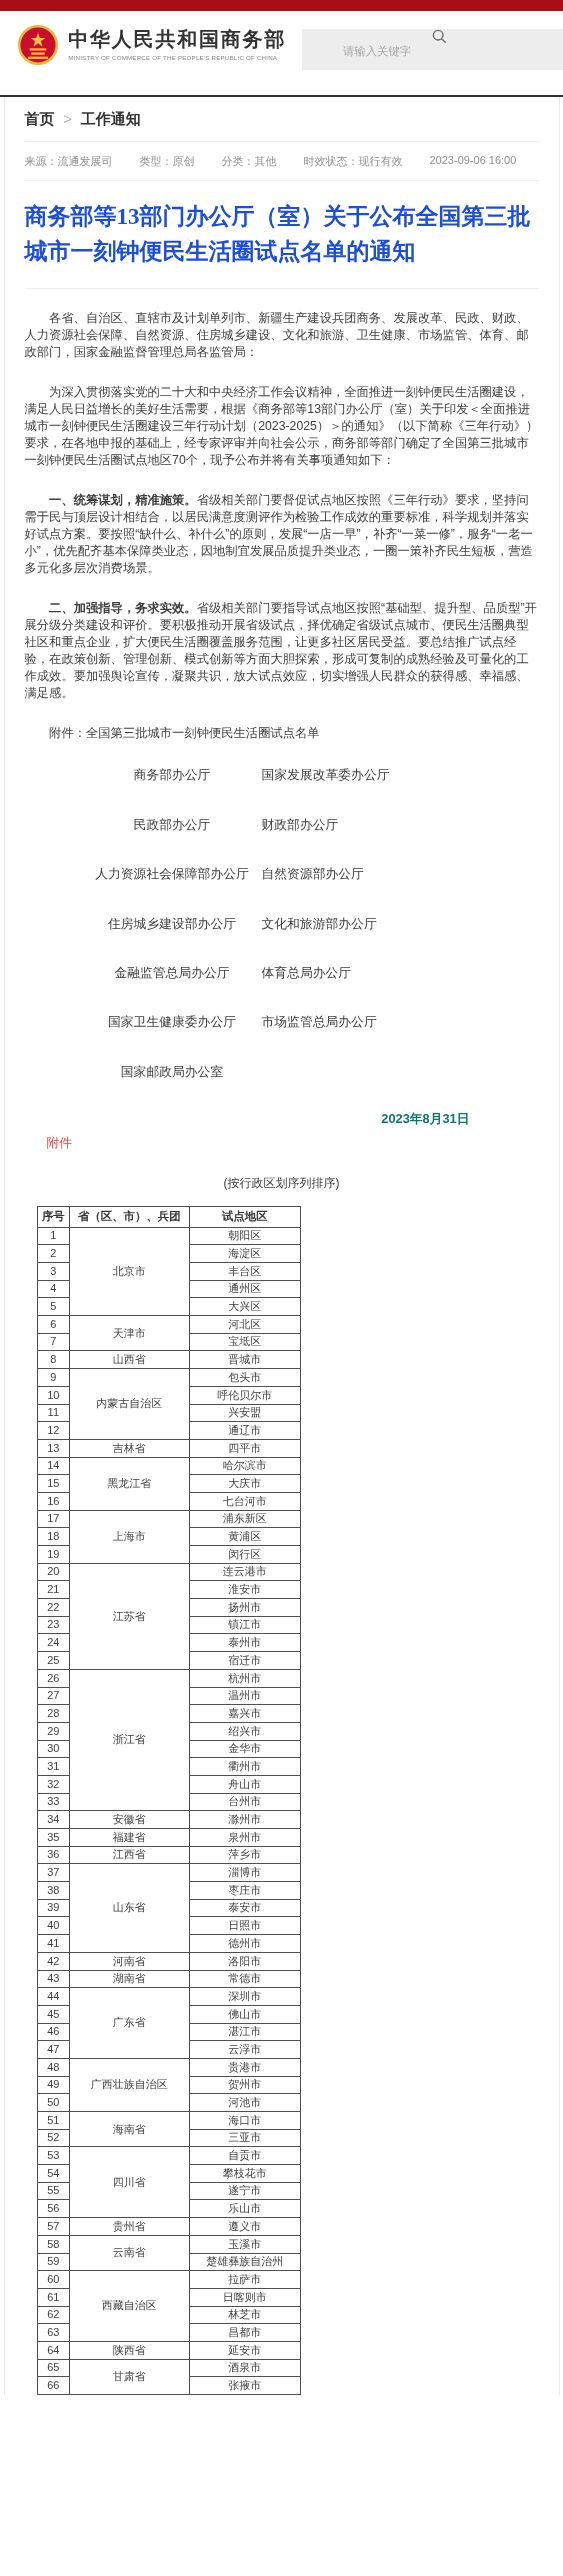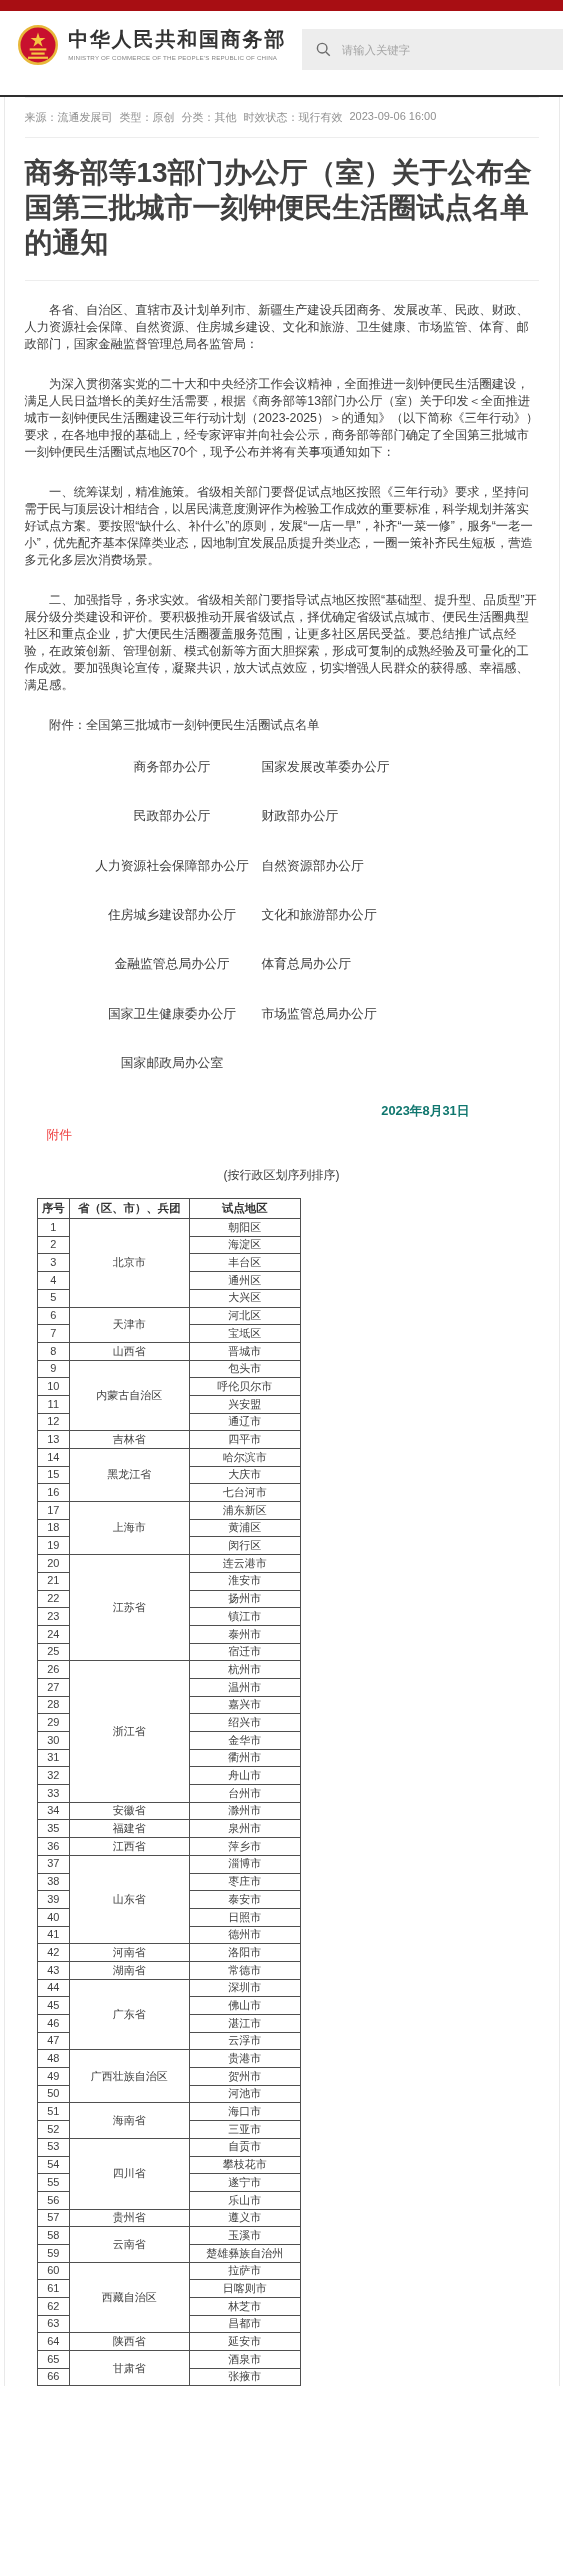--- a/index.html
+++ b/index.html
@@ -8,39 +8,39 @@
     font-family:"Liberation Sans","DejaVu Sans",sans-serif;color:#3d3d3d;
   }
   
   .topbar{height:10.6px;background:#a80e13;}
   .hd{height:84px;position:relative;background:#fff;}
   .brand{position:absolute;left:17.6px;top:14px;display:flex;align-items:center;}
   .emblem{width:40px;height:40px;margin-right:10.6px;flex:0 0 auto;}
   .org-cn{font-size:20px;font-weight:bold;color:#333;letter-spacing:1.8px;line-height:23px;}
   .org-en{font-size:6.2px;color:#858585;margin-top:3.5px;letter-spacing:0.2px;}
   .search{position:absolute;right:0;top:18.5px;width:261px;height:41px;background:#ededed;
-    display:flex;align-items:center;box-sizing:border-box;padding-left:14px;}
+    display:flex;align-items:center;box-sizing:border-box;padding-left:14px;flex-direction:column;}
   .search svg{flex:0 0 auto;}
   .search input{border:0;background:transparent;outline:none;font-size:11.4px;color:#333;
     margin-left:8.8px;width:202px;font-family:inherit;}
   .search input::placeholder{color:#a6a6a6;}
   .hd-line{height:2.6px;background:#2e2e2e;}
   
   .card{margin:0 3.5px;border-left:0.9px solid #e9e9e9;border-right:0.9px solid #e9e9e9;
     padding:0 20px;box-sizing:border-box;}
   .crumbs{padding:13.2px 0 11.4px;font-size:15px;font-weight:bold;color:#333;}
   .crumbs .sep{color:#b3b3b3;font-weight:normal;margin:0 8.8px;}
   .crumbs a{color:#333;text-decoration:none;}
   hr.div{border:0;border-top:0.9px solid #ededed;margin:0;}
-  .meta{padding:12.3px 0 11.4px;font-size:11px;color:#8f8f8f;display:flex;gap:7px;white-space:nowrap;}
-  h1{font-size:28px;line-height:35px;color:#404040;margin:17.6px 0 19.4px;font-weight:bold;}
+  .meta{padding:12.3px 0 11.4px;font-size:11px;color:#8f8f8f;display:flex;gap:27px;white-space:nowrap;}
+  h1{font-size:23px;line-height:35px;color:#1d4ed8;margin:17.6px 0 19.4px;font-weight:bold;font-family:Liberation Serif, serif;}
   
   .article p{font-size:12.3px;line-height:17px;color:#3d3d3d;margin:0 0 23px;text-indent:2em;}
   .article p.first{margin-top:21px;}
-  .article b{font-weight:normal;}
+  .article b{font-weight:bold;}
   .attach-link{cursor:pointer;}
   .signatures{margin-top:5.3px;}
   .sig-row{padding-left:58px;margin-bottom:30px;font-size:12.8px;color:#3d3d3d;line-height:19.4px;}
   .sig-row .c1{display:inline-block;min-width:179px;text-align:center;}
   .doc-date{text-align:right;padding-right:69px;font-size:12.8px;color:#0f766e;margin-top:28px;font-weight:bold;}
   .appendix-label{font-size:12.8px;color:#ef4444;margin-top:7px;padding-left:22px;}
   
   .att-title{text-align:center;font-size:13.2px;color:#3a3a3a;margin-top:14px;}
   .att-sub{text-align:center;font-size:12px;color:#3a3a3a;margin-top:23px;}
   table.pilot{border-collapse:collapse;margin:14px 0 0 12.3px;border:1.8px solid #4f4f4f;}
@@ -75,20 +75,23 @@
       <circle cx="7" cy="7" r="5.4" fill="none" stroke="#6b6b6b" stroke-width="1.6"></circle>
       <line x1="11.2" y1="11.2" x2="15.6" y2="15.6" stroke="#6b6b6b" stroke-width="1.6"></line>
     </svg>
     <input type="text" value="" placeholder="请输入关键字" style="">
   </div>
 </header>
 <div class="hd-line"></div>
 
 <main class="card">
 
+  <div class="crumbs">
+    <a href="#">首页</a><span class="sep">&gt;</span><span>工作通知</span>
+  </div>
   <hr class="div">
 
   <div class="meta">
     <span><span>来源：</span><span>流通发展司</span></span>
     <span><span>类型：</span><span>原创</span></span>
     <span><span>分类：</span><span>其他</span></span>
     <span><span>时效状态：</span><span>现行有效</span></span>
     <span><span>2023-09-06 16:00</span></span>
   </div>
   <hr class="div">

